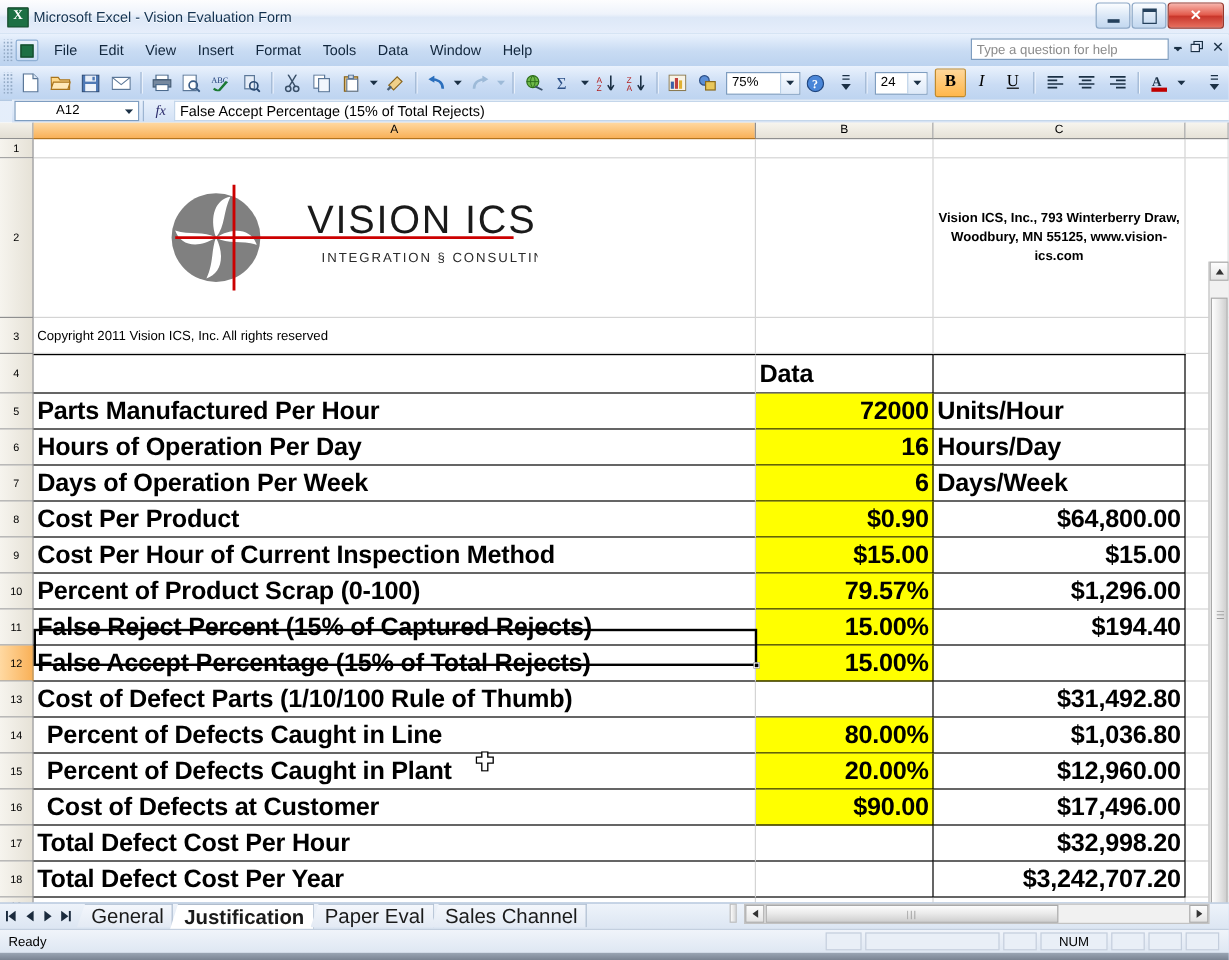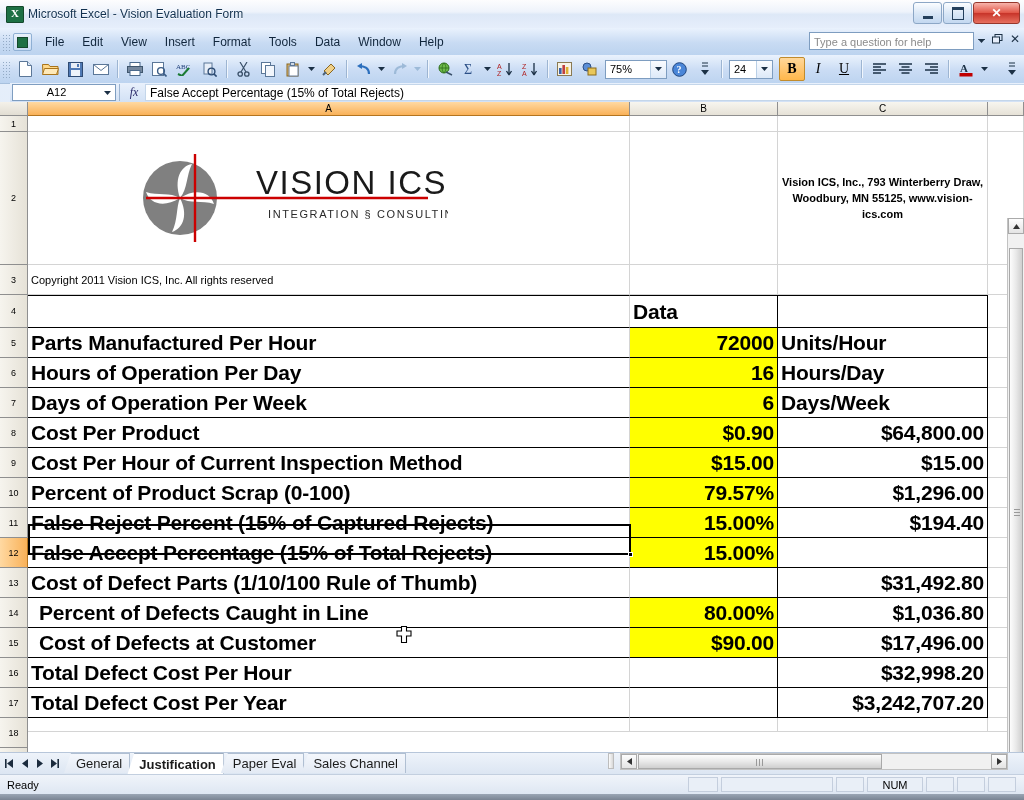--- a/index.html
+++ b/index.html
@@ -263,21 +263,21 @@
     border-top:1px solid #b7c6da;
     display:flex;align-items:flex-start;
   }
   .navbtns{display:flex;align-items:center;height:20px;padding:0 2px;flex:none;}
   .navbtn{
     width:15px;height:16px;display:flex;align-items:center;justify-content:center;
     font-size:8px;color:#1b2b3d;
   }
   .tabs{display:flex;align-items:flex-start;height:21px;flex:none;}
   .tab{
-    height:18px;padding:1px 7px 0 12px;font-size:13px;color:#1b1b1b;
+    height:18px;padding:1px 7px 0 12px;font-size:17px;color:#1b1b1b;
     background:linear-gradient(#f4f7fc,#e3eaf4);
     border-top:1px solid #b0bfd2;border-right:1px solid #b0bfd2;
     position:relative;line-height:17px;white-space:nowrap;
     clip-path:polygon(7px 0,100% 0,100% 100%,0 100%);
     margin-right:-3px;
   }
   .tab.active{
     background:#fff;font-weight:bold;height:20px;line-height:19px;
     border-top:1px solid #9eadc0;
   }
@@ -780,20 +780,26 @@
         <div class="cell cD"></div>
       </div>
 
       <div class="row" style="height:30px">
         <div class="cell cA bb big indent">Percent of Defects Caught in Line</div>
         <div class="cell cB bb brk big right yellow">80.00%</div>
         <div class="cell cC bb brk big right">$1,036.80</div>
         <div class="cell cD"></div>
       </div>
 
+      <div class="row" style="height:30px">
+        <div class="cell cA bb big indent">Percent of Defects Caught in Plant</div>
+        <div class="cell cB bb brk big right yellow">20.00%</div>
+        <div class="cell cC bb brk big right">$12,960.00</div>
+        <div class="cell cD"></div>
+      </div>
 
       <div class="row" style="height:30px">
         <div class="cell cA bb big indent">Cost of Defects at Customer</div>
         <div class="cell cB bb brk big right yellow">$90.00</div>
         <div class="cell cC bb brk big right">$17,496.00</div>
         <div class="cell cD"></div>
       </div>
 
       <div class="row" style="height:30px">
         <div class="cell cA bb big">Total Defect Cost Per Hour</div>

